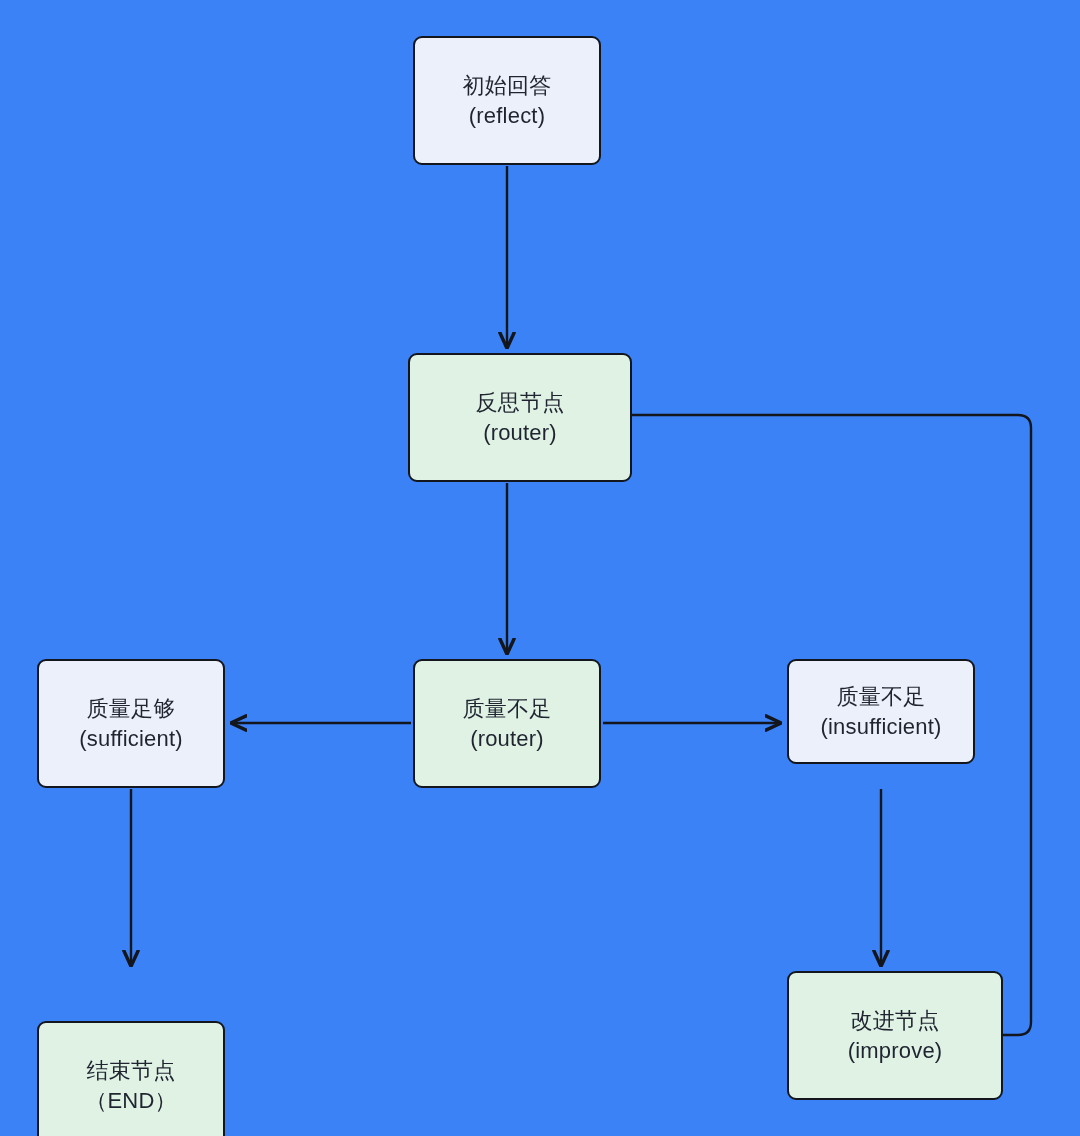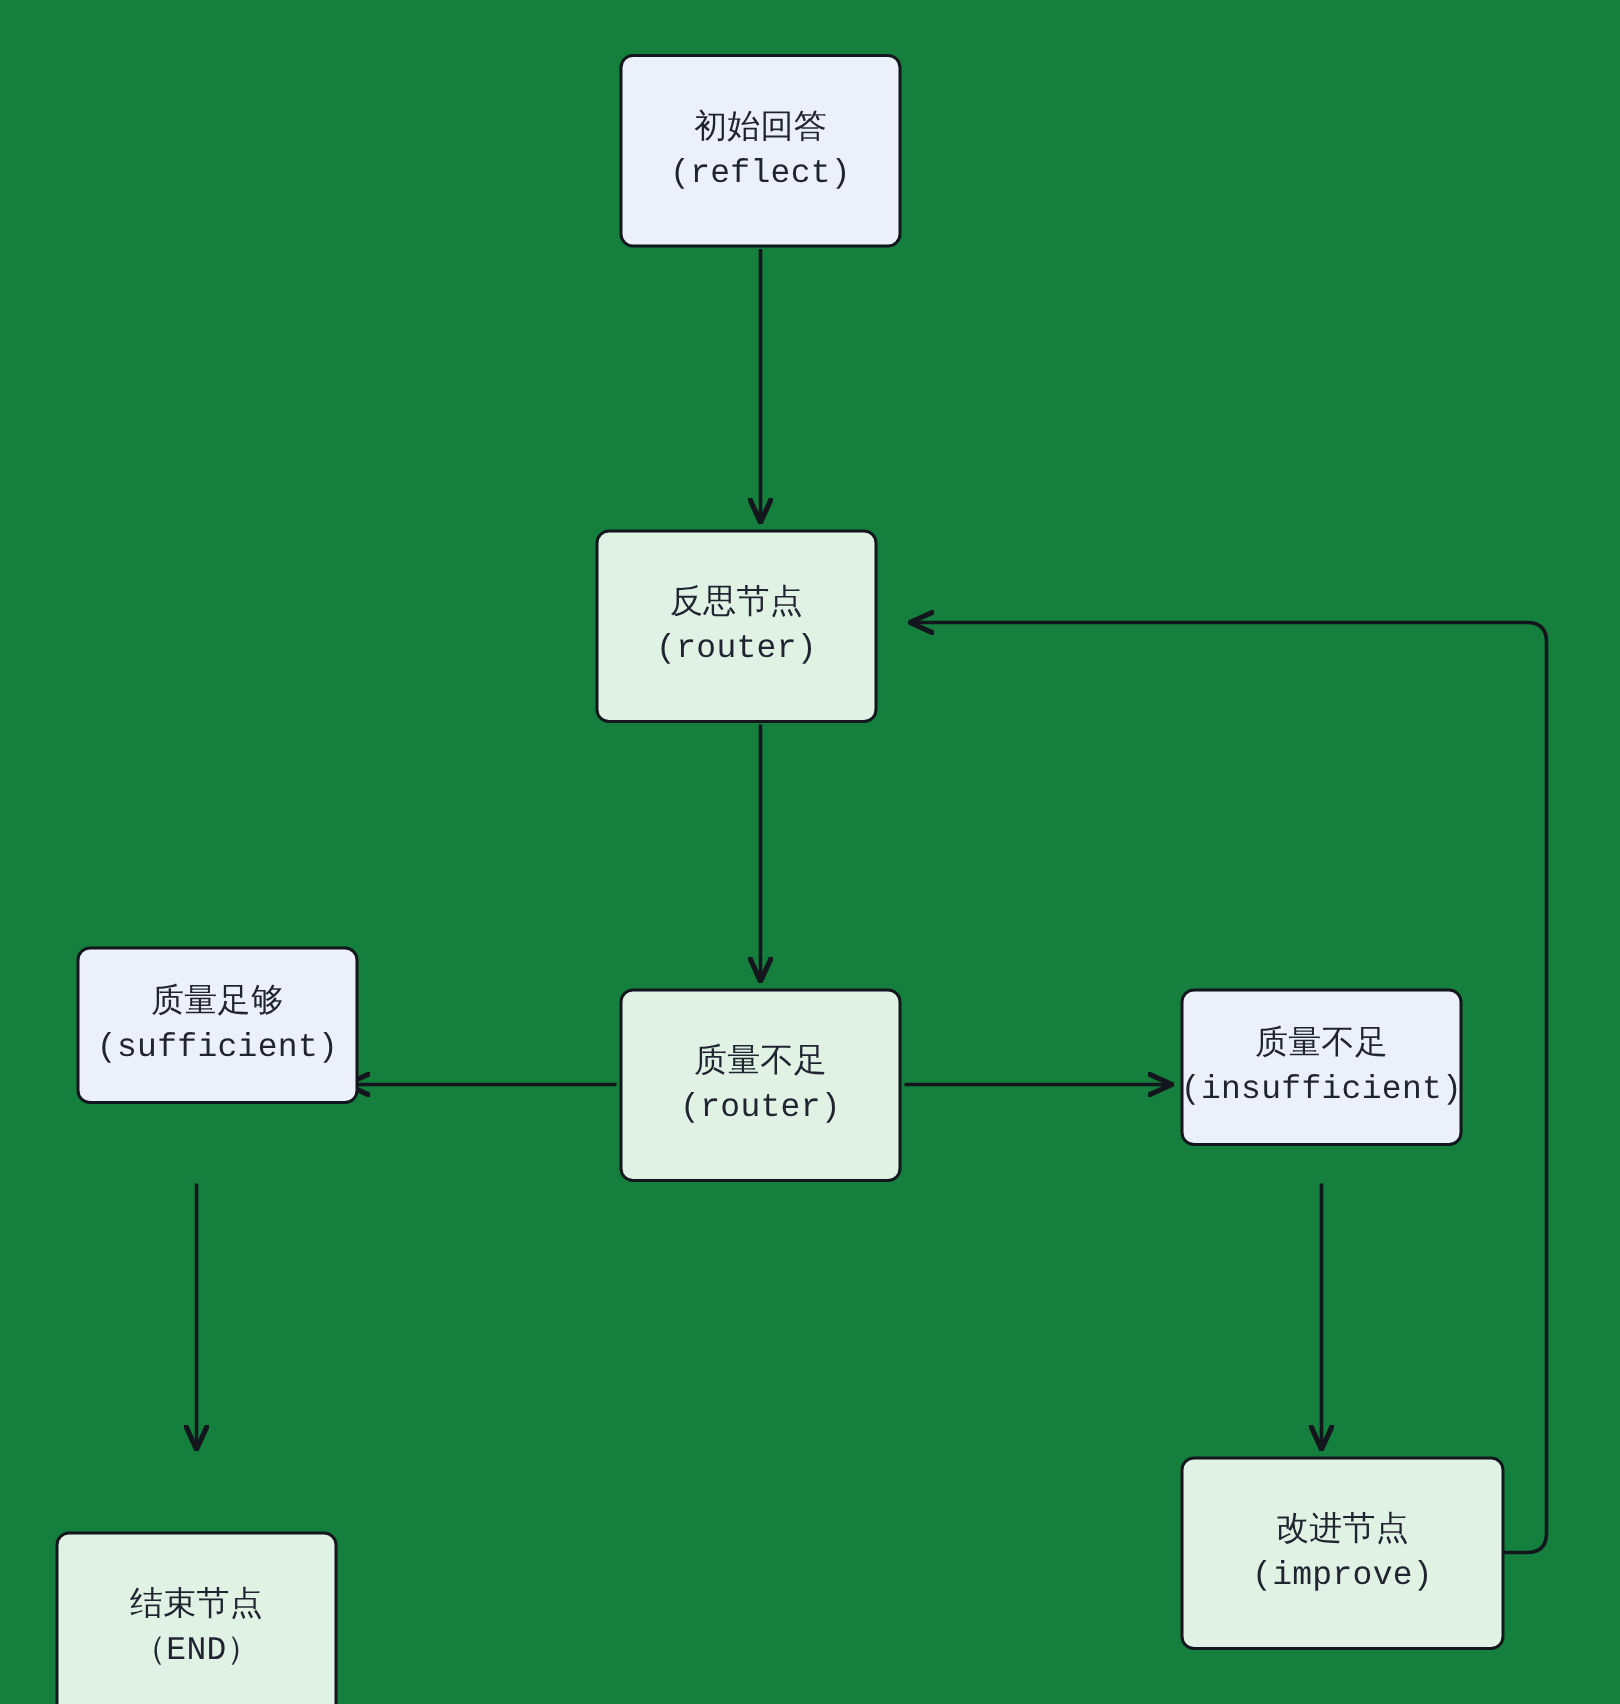--- a/index.html
+++ b/index.html
@@ -4,22 +4,22 @@
 <style>
   html, body {
     margin: 0;
     padding: 0;
     background: #ffffff;
   }
   #canvas {
     position: relative;
     width: 1080px;
     height: 1136px;
-    background: #15803d;
-    font-family: Liberation Mono, monospace;
+    background: #3b82f6;
+    font-family: Liberation Sans, sans-serif;
     overflow: hidden;
   }
   #edge-layer {
     position: absolute;
     left: 0;
     top: 0;
     width: 1080px;
     height: 1136px;
   }
   .node {
@@ -40,23 +40,23 @@
   }
   .node .ln {
     display: block;
     white-space: nowrap;
   }
   .fill-blue { background: #ecf0fa; }
   .fill-green { background: #dff2e4; }
 
   
   #node-initial      { left: 413px; top: 36px;   width: 188px; height: 129px; }
-  #node-reflect      { left: 397px; top: 353px;  width: 188px; height: 129px; }
+  #node-reflect      { left: 408px; top: 353px;  width: 224px; height: 129px; }
   #node-router       { left: 413px; top: 659px;  width: 188px; height: 129px; }
-  #node-sufficient   { left: 37px;  top: 631px;  width: 188px; height: 105px; margin-left: 14px; }
+  #node-sufficient   { left: 37px;  top: 659px;  width: 188px; height: 129px; }
   #node-insufficient { left: 787px; top: 659px;  width: 188px; height: 105px; }
   #node-end          { left: 37px;  top: 1021px;  width: 188px; height: 129px; }
   #node-improve      { left: 787px; top: 971px;  width: 216px; height: 129px; }
 </style>
 </head>
 <body>
 
 <div id="canvas">
 
   <svg id="edge-layer" viewBox="0 0 1080 1136" width="1080" height="1136" xmlns="http://www.w3.org/2000/svg">

